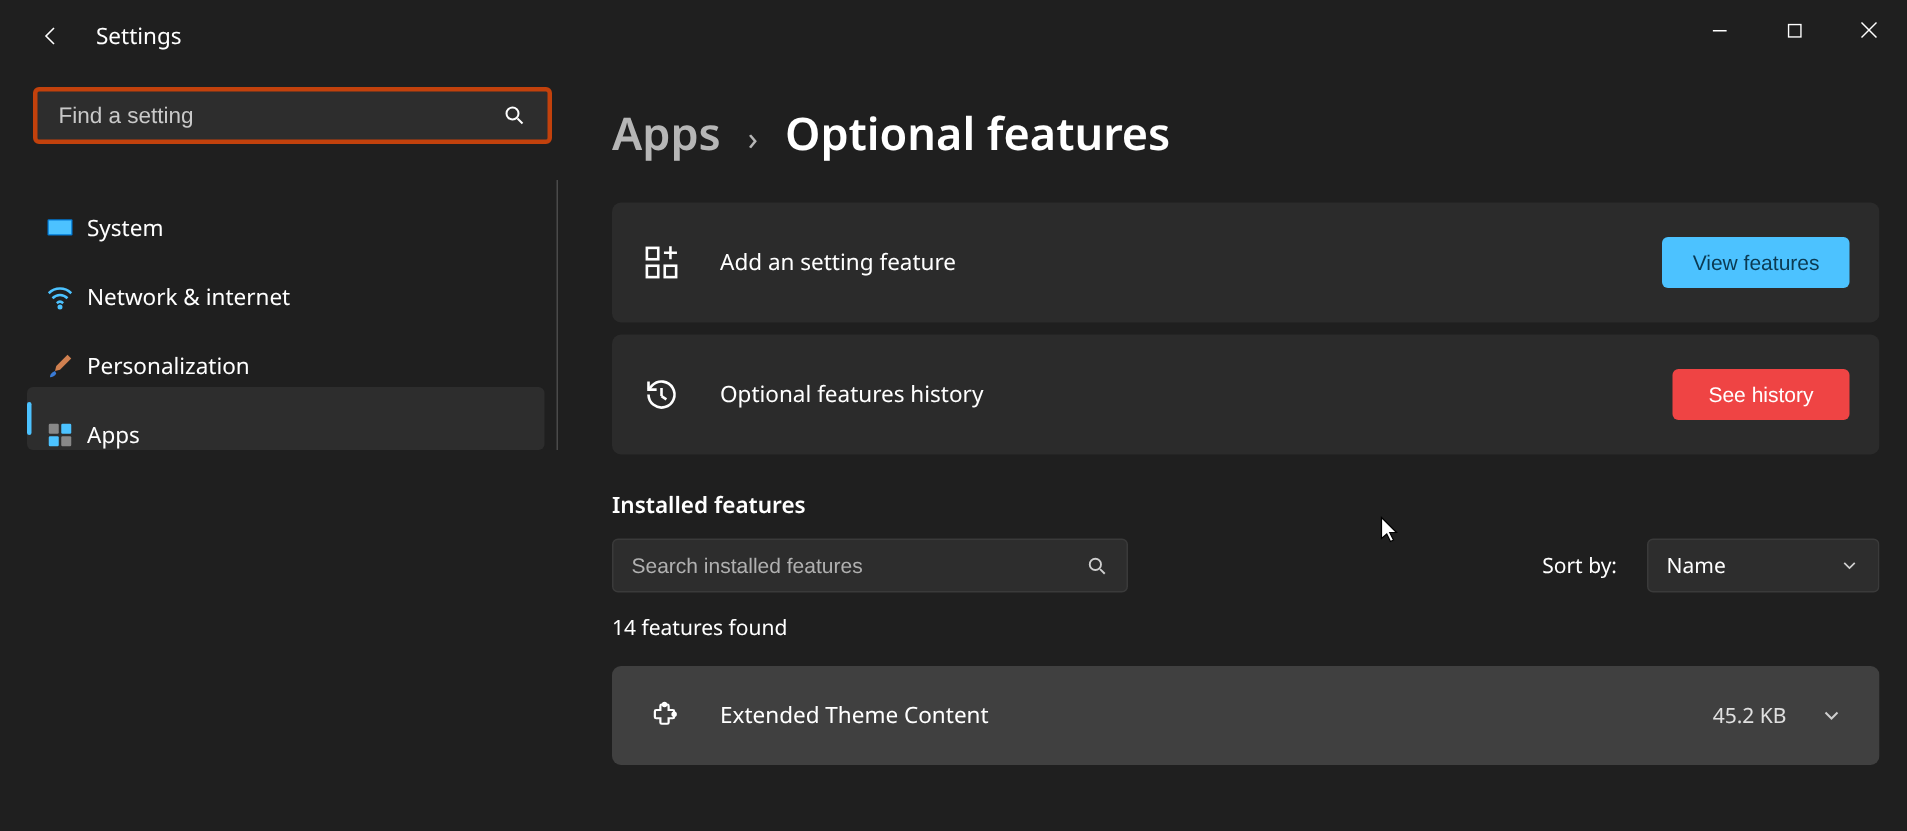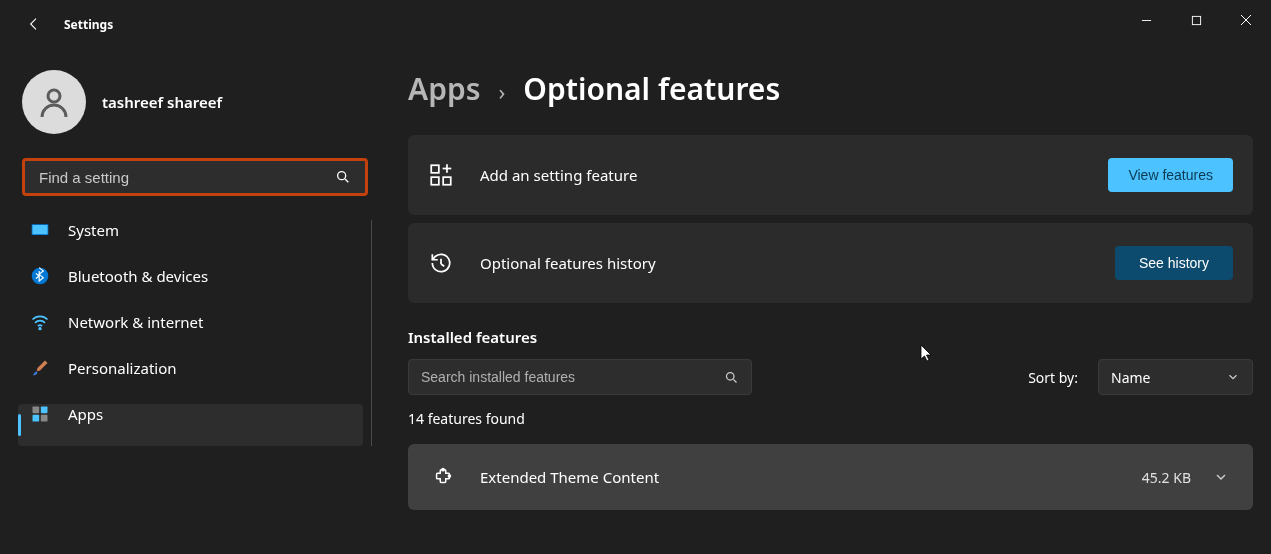--- a/index.html
+++ b/index.html
@@ -20,22 +20,22 @@
     padding: 0 0 0 24px;
   }
   .back-btn {
     width: 20px; height: 20px;
     display: flex; align-items: center; justify-content: center;
     color: #ffffff;
     cursor: pointer;
   }
   .app-title {
     margin-left: 20px;
-    font-size: 12px;
-    font-weight: 700;
+    font-size: 15px;
+    font-weight: 400;
     color: #ffffff;
   }
   .window-controls {
     position: absolute;
     right: 0; top: 0;
     display: flex;
     height: 40px;
   }
   .wc-btn {
     width: 50px; height: 40px;
@@ -88,22 +88,22 @@
     font-size: 15px;
   }
   .search-box input::placeholder { color: #c9c9c9; }
   .nav {
     position: relative;
     border-right: 1px solid #4a4a4a;
     padding-right: 8px;
   }
   .nav-item {
     display: flex;
-    align-items: flex-start;
-    gap: 18px;
+    align-items: flex-end;
+    gap: 8px;
     height: 42px;
     padding: 0 12px;
     margin: 4px 0;
     border-radius: 4px;
     font-size: 15px;
     color: #ffffff;
     cursor: pointer;
     position: relative;
   }
   .nav-item.active {
@@ -174,21 +174,21 @@
     border-radius: 4px;
     padding: 9px 20px;
     font-size: 14px;
     cursor: pointer;
   }
   .btn-primary {
     background: #4cc2ff;
     color: #0b3a52;
   }
   .btn-secondary {
-    background: #0c4a6e;
+    background: #ef4444;
     color: #ffffff;
     padding: 9px 24px;
   }
   .section-label {
     font-size: 15px;
     font-weight: 600;
     margin: 24px 0 12px 0;
   }
   .filter-row {
     display: flex;
@@ -282,56 +282,38 @@
     <div class="wc-btn">
       <svg viewBox="0 0 12 12" width="12" height="12" stroke="currentColor" stroke-width="1">
           <line x1="1" y1="1" x2="11" y2="11"></line>
           <line x1="11" y1="1" x2="1" y2="11"></line>
         </svg>
     </div>
   </div>
 </div>
 
 <div class="sidebar">
-  <div class="profile">
-    <div class="avatar-circle">
-      <svg viewBox="0 0 24 24">
-          <circle cx="12" cy="8" r="4" fill="none" stroke="#5c5c5c" stroke-width="2"></circle>
-          <path d="M4 22c0-4.4 3.6-8 8-8s8 3.6 8 8" fill="none" stroke="#5c5c5c" stroke-width="2"></path>
-        </svg>
-    </div>
-    <div class="profile-name">tashreef shareef</div>
-  </div>
 
   <div class="search-box">
     <input type="text" placeholder="Find a setting" style="">
     <svg viewBox="0 0 24 24" width="16" height="16" fill="none" stroke="#ffffff" stroke-width="2">
         <circle cx="10" cy="10" r="6"></circle>
         <line x1="15" y1="15" x2="20" y2="20"></line>
       </svg>
   </div>
 
   <div class="nav">
     <div class="nav-item">
       <span class="nav-icon">
         <svg viewBox="0 0 24 24">
             <rect x="2" y="5" width="20" height="13" rx="1" fill="#0078d4"></rect>
             <rect x="3" y="6" width="18" height="11" fill="#4cc2ff"></rect>
           </svg>
       </span>
       <span>System</span>
-    </div>
-    <div class="nav-item">
-      <span class="nav-icon">
-        <svg viewBox="0 0 24 24">
-            <circle cx="12" cy="12" r="10" fill="#0078d4"></circle>
-            <path d="M11 6v12l5-4-5-4 5-4-5-4v0M11 12l-4 3M11 12l-4-3" stroke="#ffffff" stroke-width="1.4" fill="none"></path>
-          </svg>
-      </span>
-      <span>Bluetooth &amp; devices</span>
     </div>
     <div class="nav-item">
       <span class="nav-icon">
         <svg viewBox="0 0 24 24" fill="none" stroke="#4cc2ff" stroke-width="2">
             <path d="M3 9c5-5 13-5 18 0"></path>
             <path d="M6 13c3.5-3.5 8.5-3.5 12 0"></path>
             <path d="M9.5 17c1.5-1.5 3.5-1.5 5 0"></path>
             <circle cx="12" cy="20" r="1" fill="#4cc2ff"></circle>
           </svg>
       </span>

